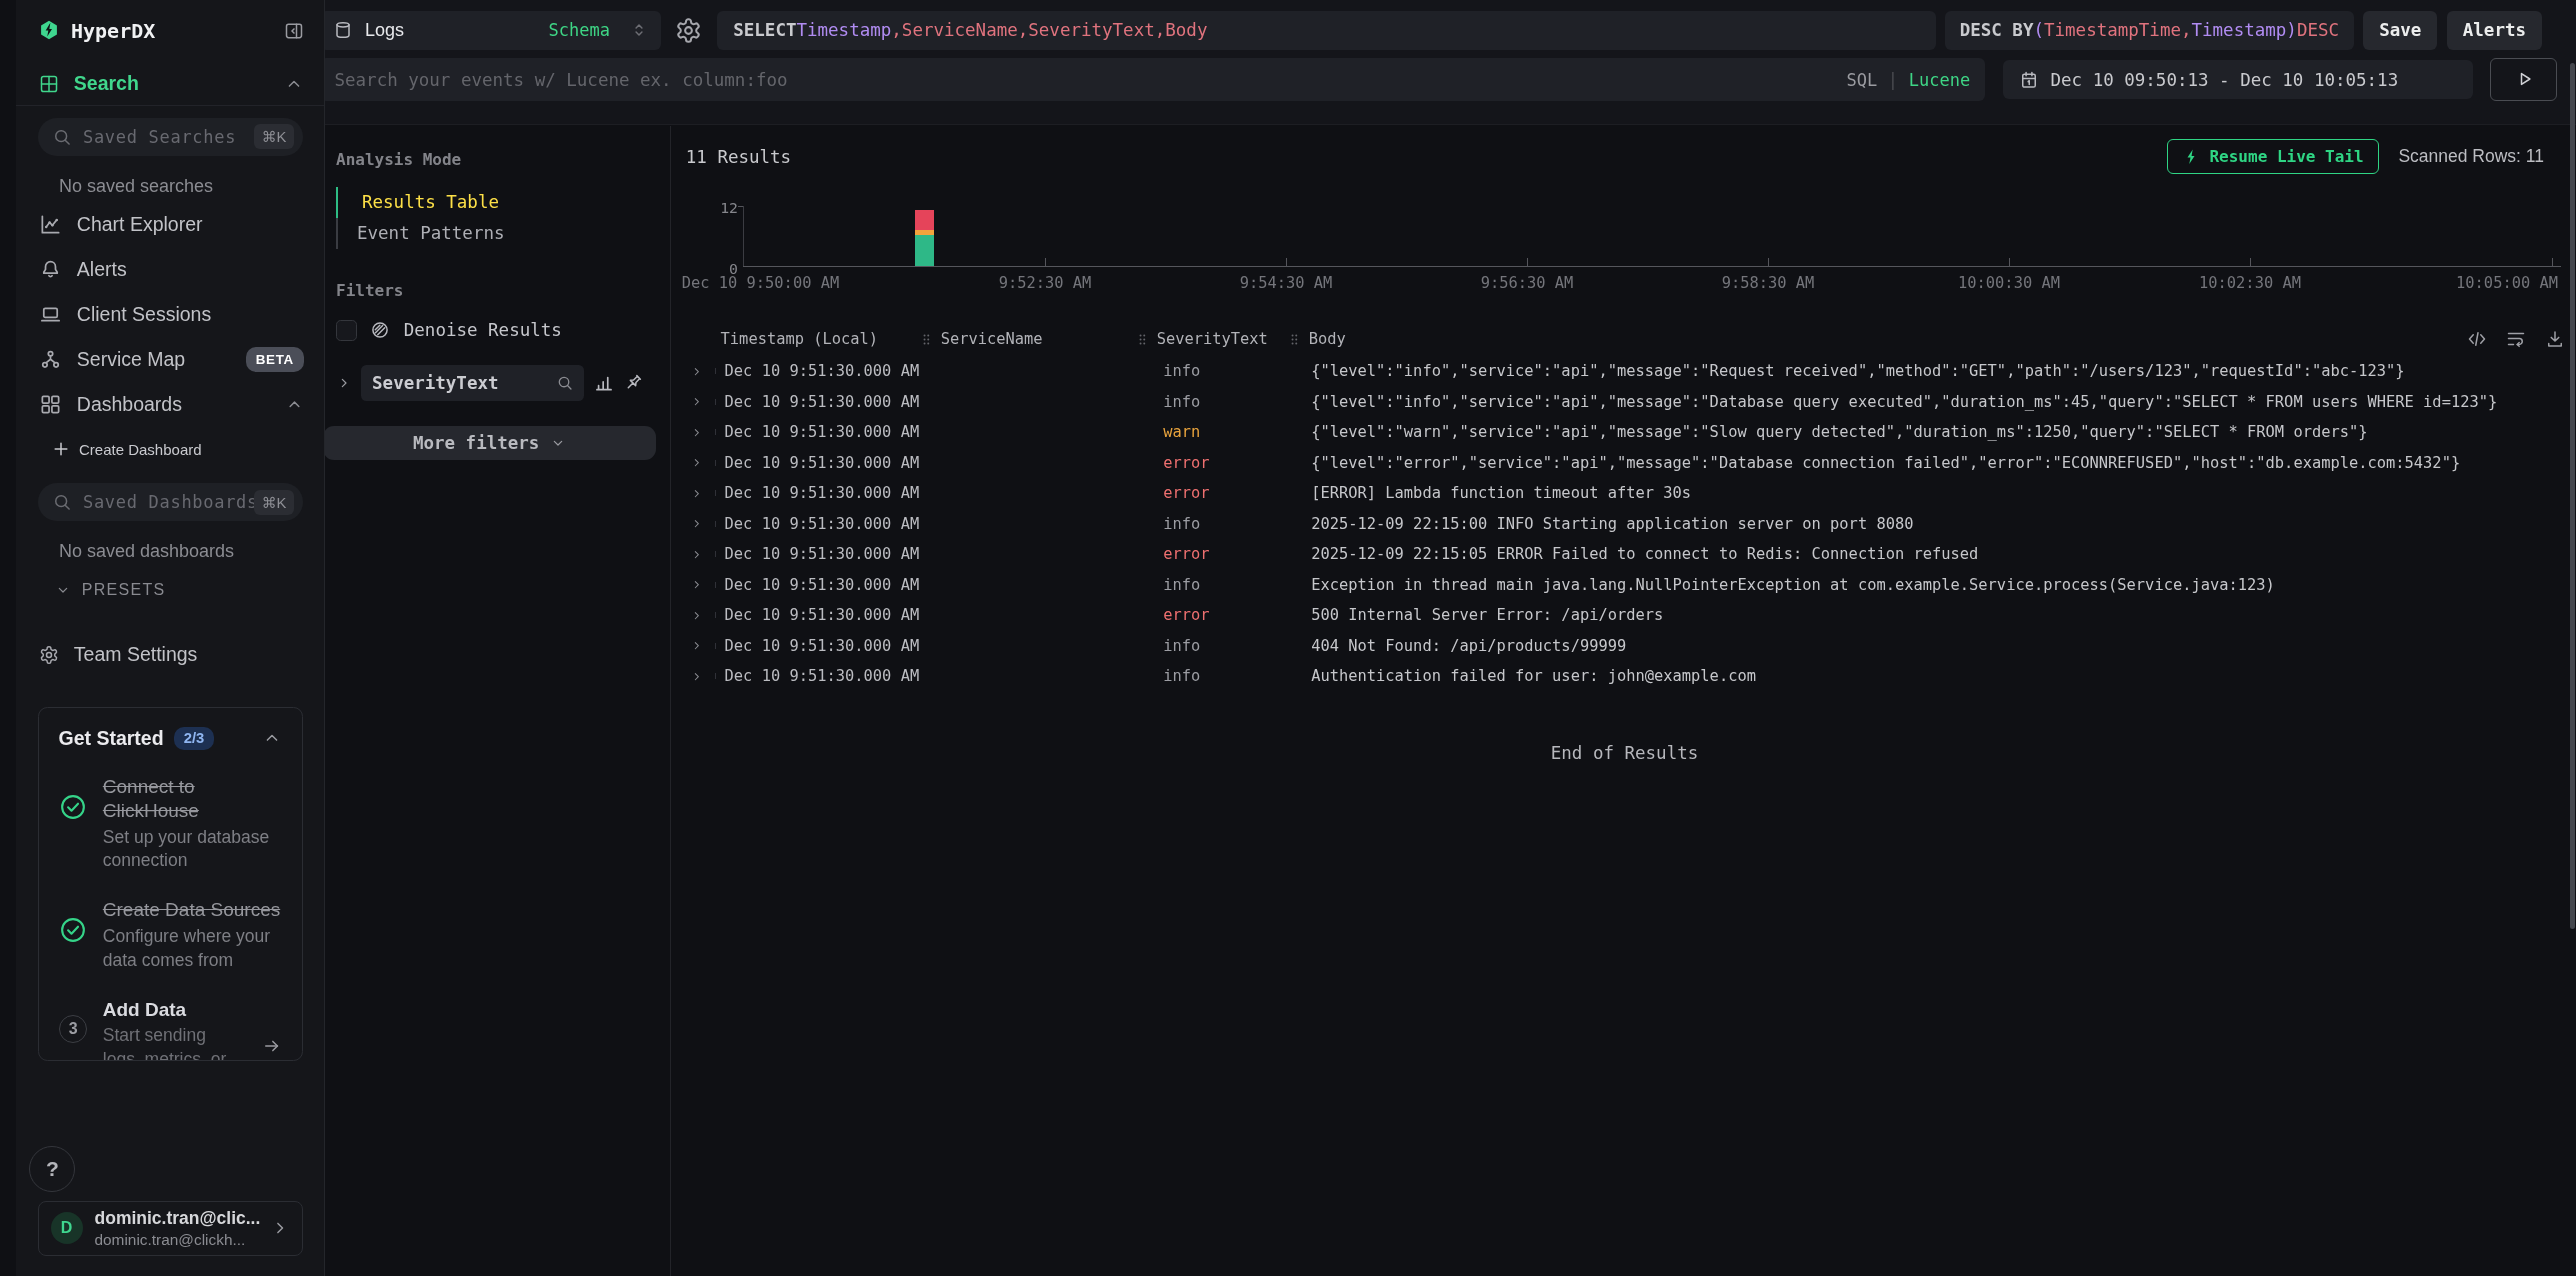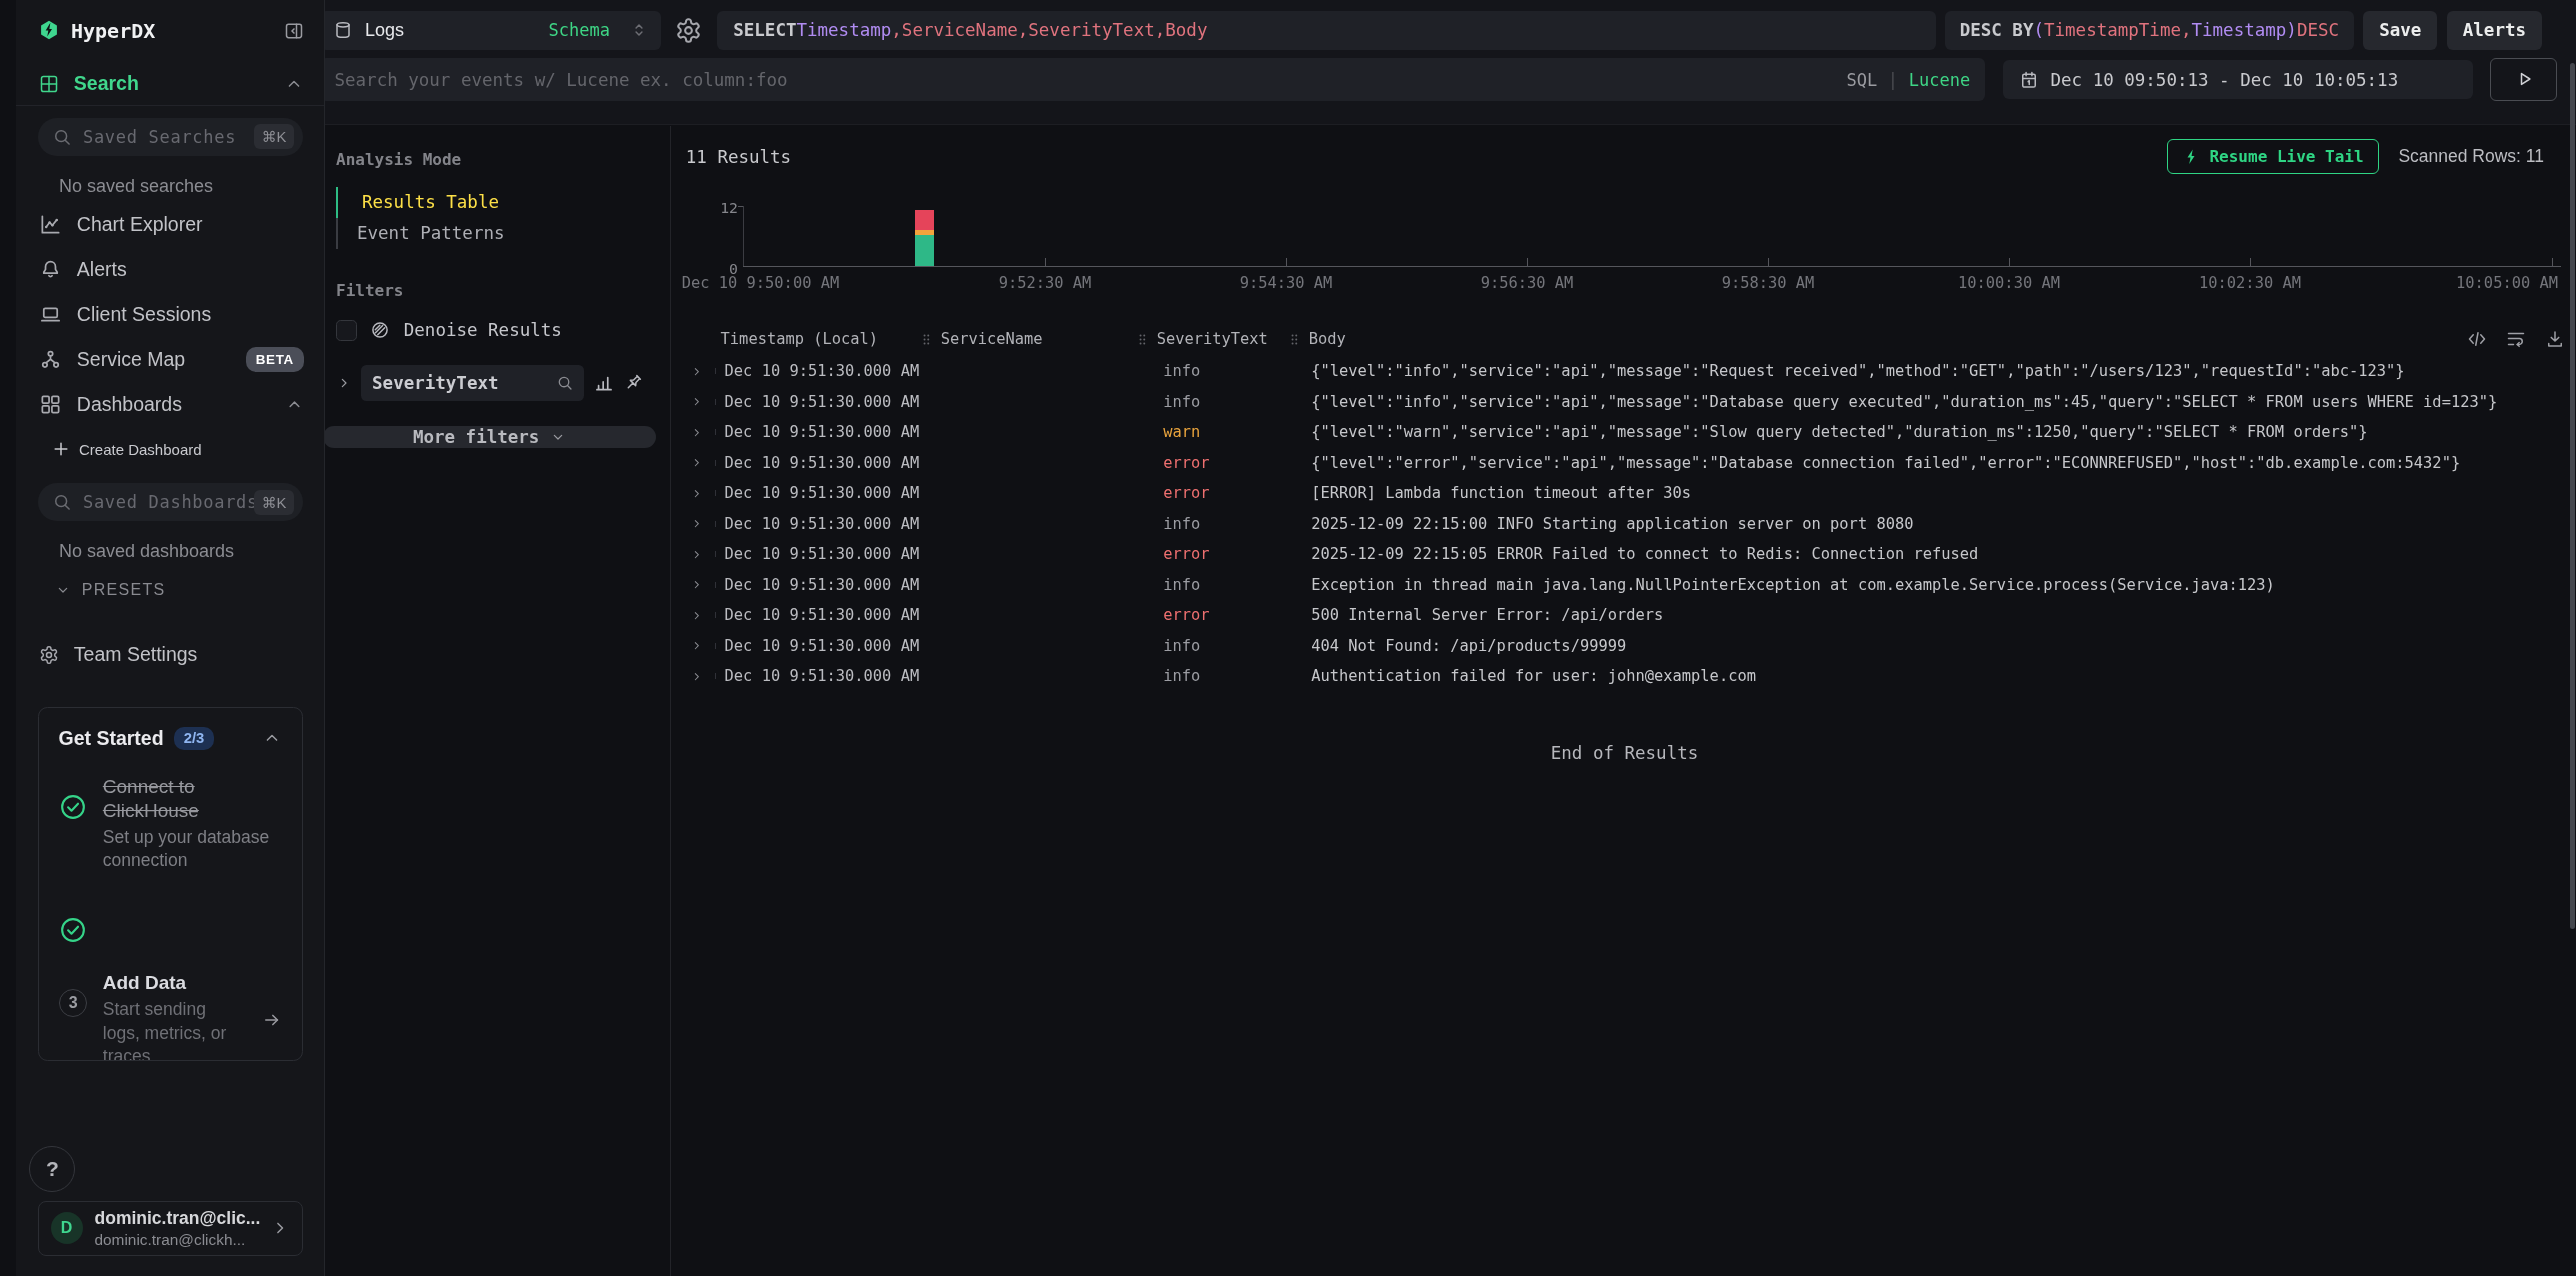--- a/index.html
+++ b/index.html
@@ -105,21 +105,21 @@
   .denoise-row { display:flex; align-items:center; gap:13.4px; margin-top:20px; }
   .chk { width:21px; height:21px; background:#17181d; border:1.3px solid #34363c; border-radius:4.7px; cursor:pointer; flex:none; }
   .denoise-ic { color:#b9bac0; display:flex; }
   .denoise-lbl { font-family:"DejaVu Sans Mono", monospace; font-size:17.5px; color:#c6c7cc; }
   .facet-row { display:flex; align-items:center; gap:9.4px; margin-top:24px; }
   .facet-chev { color:#9a9ba1; display:flex; flex:none; cursor:pointer; }
   .facet-box { width:240px; height:36px; background:#1f2127; border-radius:5.4px; display:flex; align-items:center; padding:0 10.7px; }
   .facet-name { font-family:"DejaVu Sans Mono", monospace; font-weight:bold; font-size:17.5px; color:#cbccd1; }
   .facet-box .mag { margin-left:auto; color:#8b8c92; display:flex; }
   .facet-ic { color:#b9bac0; display:flex; cursor:pointer; }
-  .more-btn { margin:25.5px -13.4px 0; height:22px; background:#26282e; border-radius:11px; display:flex; align-items:center; justify-content:center;
+  .more-btn { margin:25.5px -13.4px 0; height:34px; background:#26282e; border-radius:11px; display:flex; align-items:center; justify-content:center;
     gap:10.7px; font-family:"DejaVu Sans Mono", monospace; font-weight:bold; font-size:17.5px; color:#b9babf; cursor:pointer; }
   .more-btn .chev { color:#9a9ba1; display:flex; }
 
   
   .results { position:absolute; left:673px; top:126px; right:0; bottom:0; background:#0f1014; }
   .res-toolbar { position:absolute; top:13.4px; left:12.8px; right:32px; display:flex; align-items:center; }
   .res-count { font-family:"DejaVu Sans Mono", monospace; font-size:17.5px; color:#c9cace; }
   .livetail { margin-left:auto; height:35px; border:1.3px solid #2fd584; border-radius:6px; color:#2fd584; display:flex; align-items:center;
     gap:9.4px; padding:0 14.8px; font-family:"DejaVu Sans Mono", monospace; font-weight:bold; font-size:16px; cursor:pointer; }
   .scanned { margin-left:19px; font-size:17.5px; color:#bcbdc2; }
@@ -327,20 +327,24 @@
               <div class="gs-d">Set up your database connection</div>
             </span>
           </div>
           <div class="gs-item">
             <span class="gs-ic">
               <span class="gs-check"><svg viewBox="0 0 24 24" width="28" height="28" fill="none" stroke="currentColor" stroke-width="1.8" stroke-linecap="round" stroke-linejoin="round">
                   <circle cx="12" cy="12" r="9.3"></circle>
                   <path d="M7.8 12.3l2.9 2.9 5.6-6"></path>
                 </svg></span>
             </span>
+            <span class="gs-body">
+              <div class="gs-t">Create Data Sources</div>
+              <div class="gs-d">Configure where your data comes from</div>
+            </span>
           </div>
           <div class="gs-item">
             <span class="gs-ic">
               <span class="gs-num">3</span>
             </span>
             <span class="gs-body">
               <div class="gs-t todo">Add Data</div>
               <div class="gs-d dim">Start sending logs, metrics, or traces</div>
             </span>
             <span class="gs-arrow">

